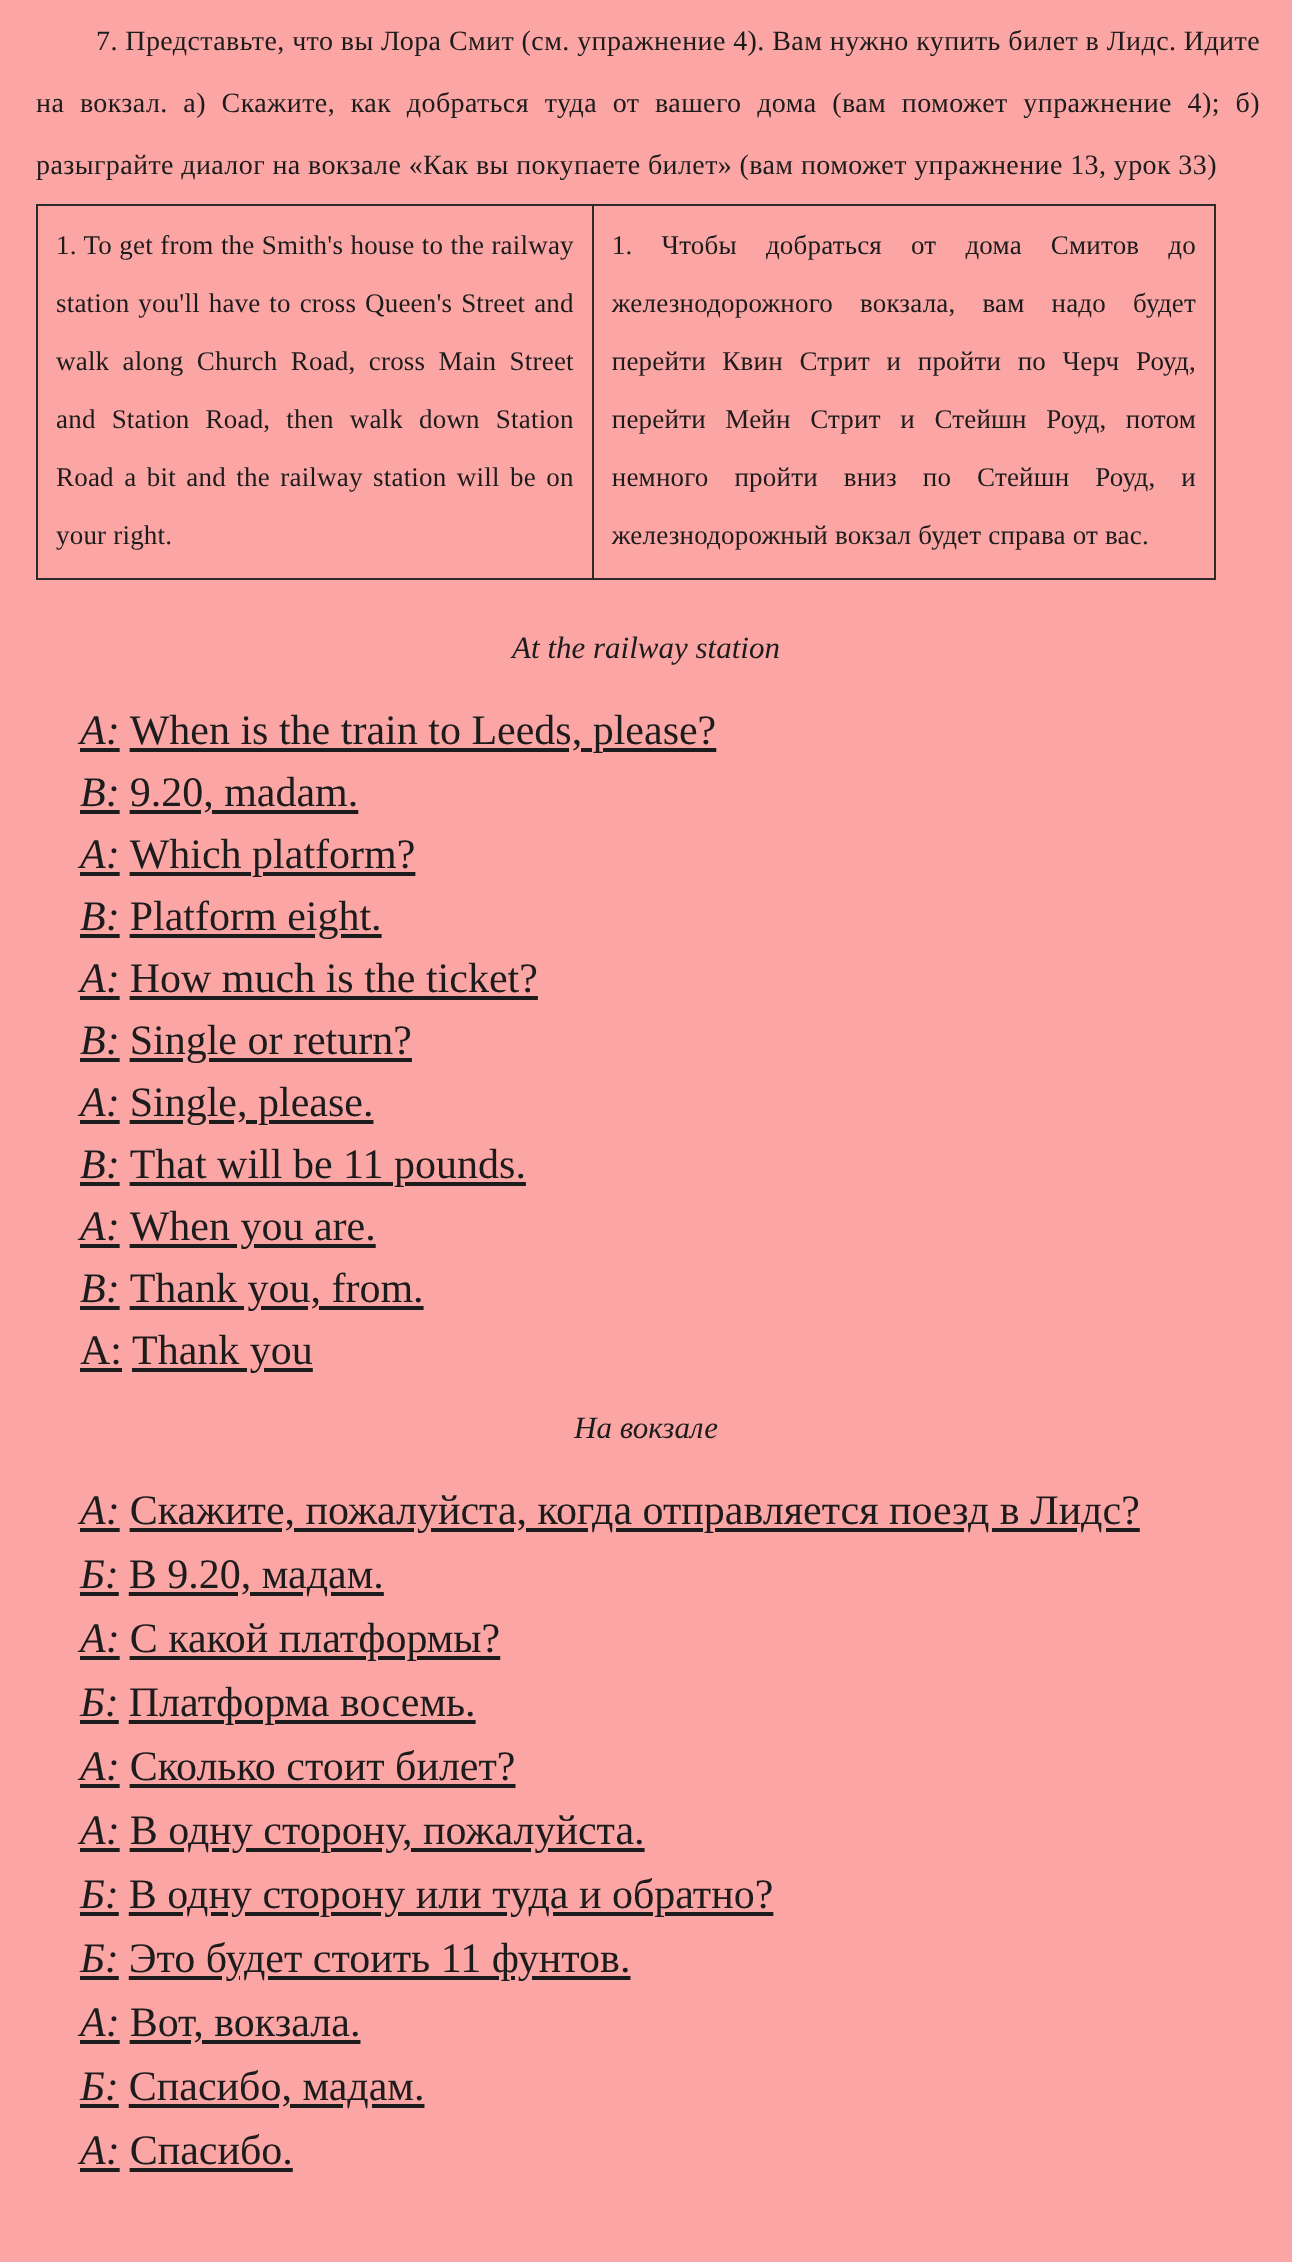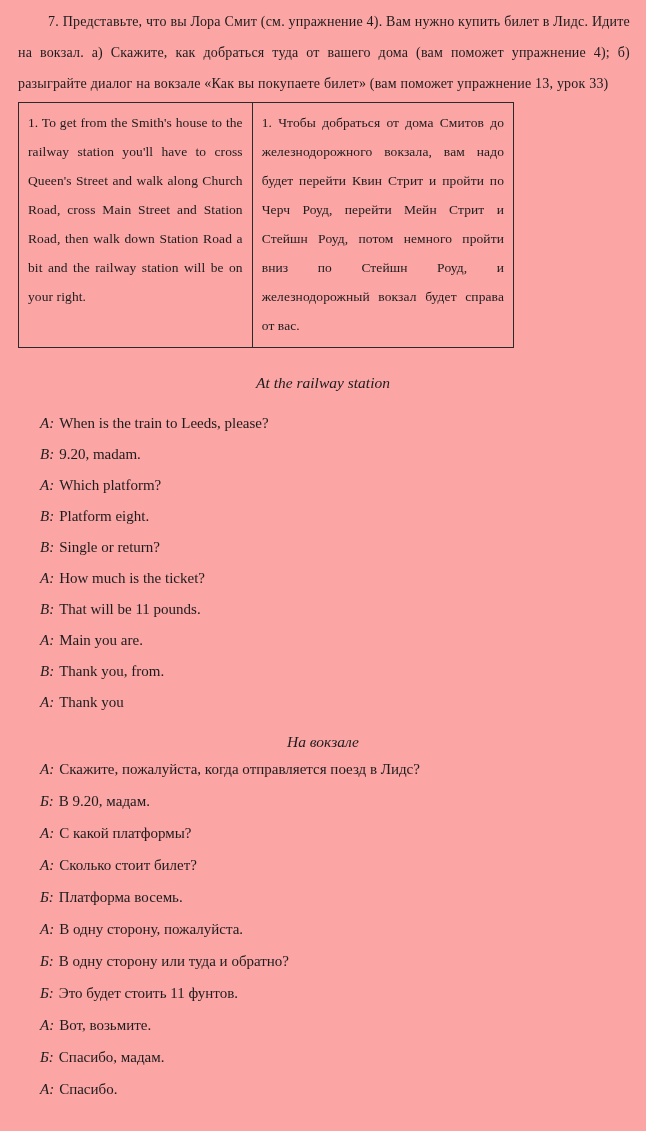--- a/index.html
+++ b/index.html
@@ -26,21 +26,21 @@
     font-size: 14px;
     line-height: 31px;
     text-align: justify;
     text-indent: 30px;
     letter-spacing: 0.2px;
   }
   
   .trans-table {
     border-collapse: collapse;
     table-layout: fixed;
-    width: 496px;
+    width: 590px;
     margin: 3px 0 0 18px;
   }
   .trans-table td {
     border: 1.6px solid #2a2a2a;
     vertical-align: top;
     padding: 5px 9px 7px 9px;
     font-size: 13.5px;
     line-height: 29px;
     text-align: justify;
     letter-spacing: 0.1px;
@@ -55,25 +55,26 @@
     margin: 0;
   }
   .heading-en { margin-top: 26px; }
   .heading-ru { margin-top: 15px; }
   
   .dialogue {
     margin-left: 40px;
     margin-right: 20px;
   }
   .dialogue-en { margin-top: 16px; }
-  .dialogue-ru { margin-top: 2px; }
+  .dialogue-ru { margin-top: 15px; }
   .dline {
-    font-size: 15px;
+    font-size: 21px;
     line-height: 31px;
     white-space: nowrap;
+    text-decoration: underline;
   }
   .dialogue-ru .dline { line-height: 32px; }
   .speaker {
     font-style: italic;
     margin-right: 5px;
   }
   
   .dialogue-en .dline:nth-child(11) .speaker { font-style: normal; }
 </style>
 </head>
@@ -92,37 +93,38 @@
     </tbody>
   </table>
 
   <p class="section-heading heading-en">At the railway station</p>
 
   <div class="dialogue dialogue-en">
     <div class="dline"><span class="speaker">A:</span><span>When is the train to Leeds, please?</span></div>
     <div class="dline"><span class="speaker">B:</span><span>9.20, madam.</span></div>
     <div class="dline"><span class="speaker">A:</span><span>Which platform?</span></div>
     <div class="dline"><span class="speaker">B:</span><span>Platform eight.</span></div>
+    <div class="dline"><span class="speaker">A:</span><span>How much is the ticket?</span></div>
     <div class="dline"><span class="speaker">B:</span><span>Single or return?</span></div>
-    <div class="dline"><span class="speaker">A:</span><span>How much is the ticket?</span></div>
+    <div class="dline"><span class="speaker">A:</span><span>Single, please.</span></div>
     <div class="dline"><span class="speaker">B:</span><span>That will be 11 pounds.</span></div>
-    <div class="dline"><span class="speaker">A:</span><span>Main you are.</span></div>
+    <div class="dline"><span class="speaker">A:</span><span>When you are.</span></div>
     <div class="dline"><span class="speaker">B:</span><span>Thank you, from.</span></div>
     <div class="dline"><span class="speaker">A:</span><span>Thank you</span></div>
   </div>
 
   <p class="section-heading heading-ru">На вокзале</p>
 
   <div class="dialogue dialogue-ru">
     <div class="dline"><span class="speaker">А:</span><span>Скажите, пожалуйста, когда отправляется поезд в Лидс?</span></div>
     <div class="dline"><span class="speaker">Б:</span><span>В 9.20, мадам.</span></div>
     <div class="dline"><span class="speaker">А:</span><span>С какой платформы?</span></div>
+    <div class="dline"><span class="speaker">Б:</span><span>Платформа восемь.</span></div>
     <div class="dline"><span class="speaker">А:</span><span>Сколько стоит билет?</span></div>
-    <div class="dline"><span class="speaker">Б:</span><span>Платформа восемь.</span></div>
     <div class="dline"><span class="speaker">А:</span><span>В одну сторону, пожалуйста.</span></div>
     <div class="dline"><span class="speaker">Б:</span><span>В одну сторону или туда и обратно?</span></div>
     <div class="dline"><span class="speaker">Б:</span><span>Это будет стоить 11 фунтов.</span></div>
-    <div class="dline"><span class="speaker">А:</span><span>Вот, возьмите.</span></div>
+    <div class="dline"><span class="speaker">А:</span><span>Вот, вокзала.</span></div>
     <div class="dline"><span class="speaker">Б:</span><span>Спасибо, мадам.</span></div>
     <div class="dline"><span class="speaker">А:</span><span>Спасибо.</span></div>
   </div>
 
 </div>
 
 </body></html>

